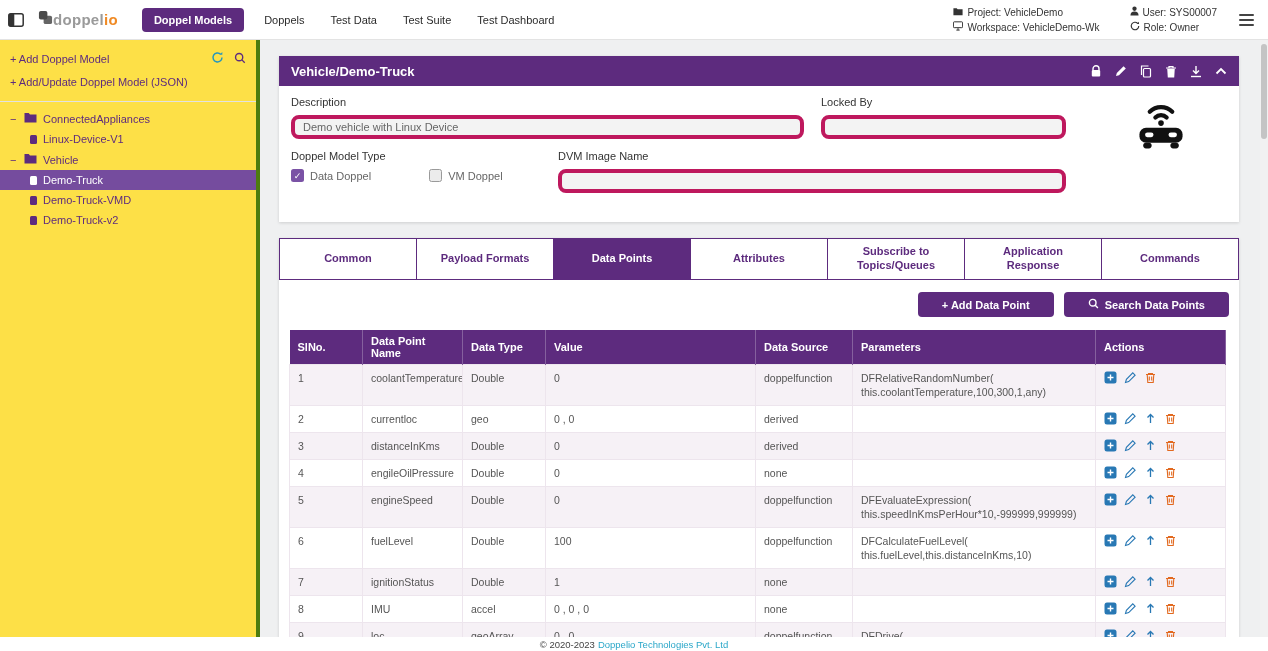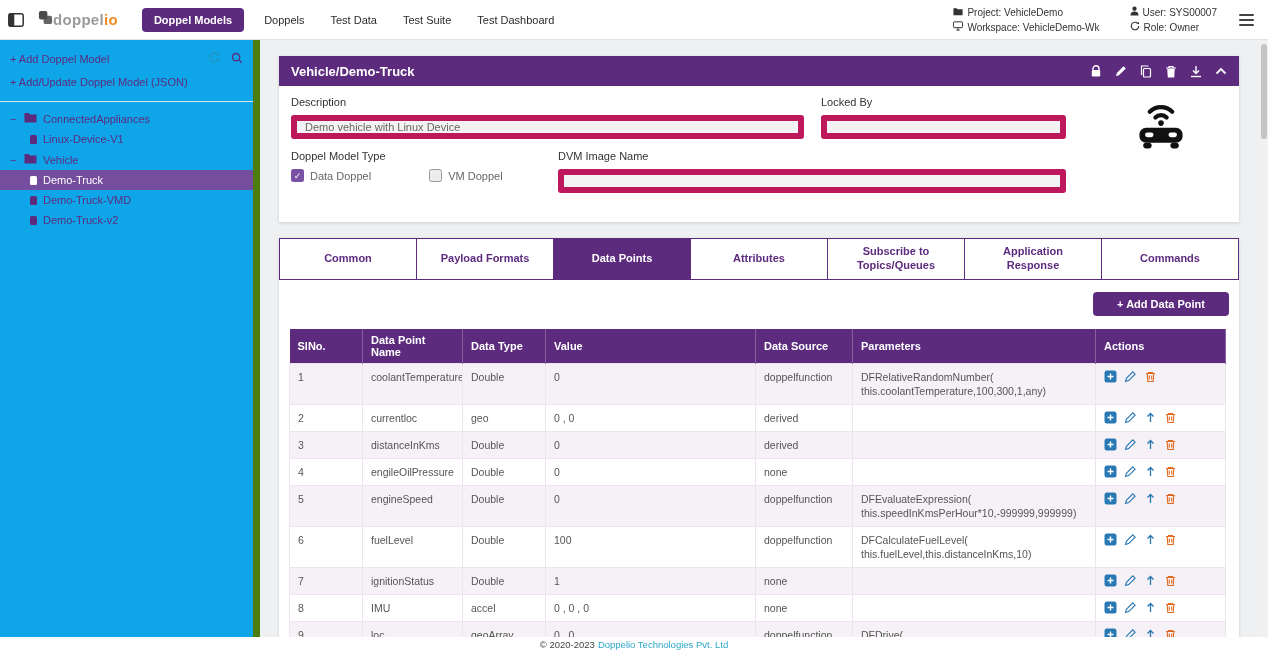--- a/index.html
+++ b/index.html
@@ -18,22 +18,22 @@
   .logo-orange { color:#f08a24; }
   .nav-item { font-size:11px; color:#2b2b2b; cursor:pointer; padding:5px 6px; white-space:nowrap; }
   .nav-item.active { background:#5d2b7e; color:#fff; border-radius:4px; padding:6px 12px; font-weight:bold; }
   .tb-right { margin-left:auto; display:flex; align-items:center; gap:22px; }
   .info-grid { display:grid; grid-template-columns:auto auto; column-gap:30px; row-gap:3px; font-size:10px; color:#333; }
   .info-item { display:flex; align-items:center; gap:4px; white-space:nowrap; }
   .hamburger { width:15px; display:flex; flex-direction:column; gap:3px; cursor:pointer; }
   .hamburger span { height:2px; background:#444; border-radius:1px; }
 
   
-  .sidebar { position:absolute; top:40px; left:0; width:260px; height:597px; background:#0ea5e9;
-             border-right:7px solid #4d7c0f; padding-top:6px; font-size:11px; }
+  .sidebar { position:absolute; top:40px; left:0; width:260px; height:597px; background:#fde047;
+             border-right:4px solid #4d7c0f; padding-top:6px; font-size:11px; }
   .sb-row { display:flex; align-items:center; padding:5px 10px; color:#5d2b7e; cursor:pointer; }
   .sb-row .grow { flex:1; }
   .sb-icons { display:flex; gap:10px; align-items:center; }
   .sb-divider { border-top:1px solid #e2e2e2; margin:8px 0 6px 0; }
   .tree-node { display:flex; align-items:center; gap:6px; padding:4px 10px; color:#5d2b7e; cursor:pointer; }
   .tree-minus { font-size:11px; width:8px; color:#5d2b7e; }
   .tree-child { display:flex; align-items:center; gap:6px; padding:4px 10px 4px 30px; color:#5d2b7e; cursor:pointer; }
   .tree-child.selected { background:#754c9e; color:#fff; }
   .leaf-icon { width:7px; height:9px; background:#5d2b7e; border-radius:1.5px; flex:0 0 auto; }
   .tree-child.selected .leaf-icon { background:#fff; }
@@ -43,21 +43,21 @@
   .card { position:absolute; left:27px; width:960px; background:#fff; box-shadow:0 1px 3px rgba(0,0,0,.14); }
   .model-card { top:16px; height:166px; }
   .card-header { height:30px; background:#5d2b7e; display:flex; align-items:center; padding:0 12px; }
   .card-title { color:#fff; font-size:13px; font-weight:bold; }
   .hdr-icons { margin-left:auto; display:flex; gap:13px; align-items:center; }
   .hdr-icons .hicon { cursor:pointer; display:flex; align-items:center; }
   .card-body { position:relative; padding:10px 12px; }
   .frow { display:flex; }
   .frow + .frow { margin-top:11px; }
   .fld label { display:block; font-size:11px; color:#333; margin-bottom:7px; }
-  .fld input { width:100%; height:24px; background:#f3f3f3; border:6px solid #be185d; border-radius:3px;
+  .fld input { width:100%; height:24px; background:#f3f3f3; border:4px solid #be185d; border-radius:8px;
                font-size:11px; color:#666; padding:0 8px; font-family:"Liberation Sans", sans-serif; }
   .f-desc { width:513px; margin-right:17px; }
   .f-locked { width:245px; }
   .f-type { width:267px; }
   .f-dvm { width:508px; }
   .cb-row { display:flex; gap:58px; margin-top:5px; }
   .cb-group { display:flex; align-items:center; gap:6px; cursor:pointer; }
   .cb { width:13px; height:13px; border-radius:2.5px; display:flex; align-items:center; justify-content:center; }
   .cb.checked { background:#7a52a5; color:#fff; font-size:9px; }
   .cb.unchecked { background:#ececec; border:1.5px solid #9a9a9a; }
@@ -307,20 +307,27 @@
         <div class="tab">Payload Formats</div>
         <div class="tab active">Data Points</div>
         <div class="tab">Attributes</div>
         <div class="tab">Subscribe to Topics/Queues</div>
         <div class="tab">Application Response</div>
         <div class="tab">Commands</div>
       </div>
 
       <div class="btn-row">
         <button class="btn">+ Add Data Point</button>
+        <button class="btn">
+          <span><svg width="11" height="11" viewBox="0 0 14 14">
+                <circle cx="6" cy="6" r="4.2" fill="none" stroke="#fff" stroke-width="1.8"></circle>
+                <path d="M9.2 9.2l3.4 3.4" stroke="#fff" stroke-width="1.8"></path>
+              </svg></span>
+          <span>Search Data Points</span>
+        </button>
       </div>
 
       <table class="dp">
         <colgroup>
           <col style="width:73px">
             <col style="width:100px">
             <col style="width:83px">
             <col style="width:210px">
           <col style="width:97px">
             <col style="width:243px">

